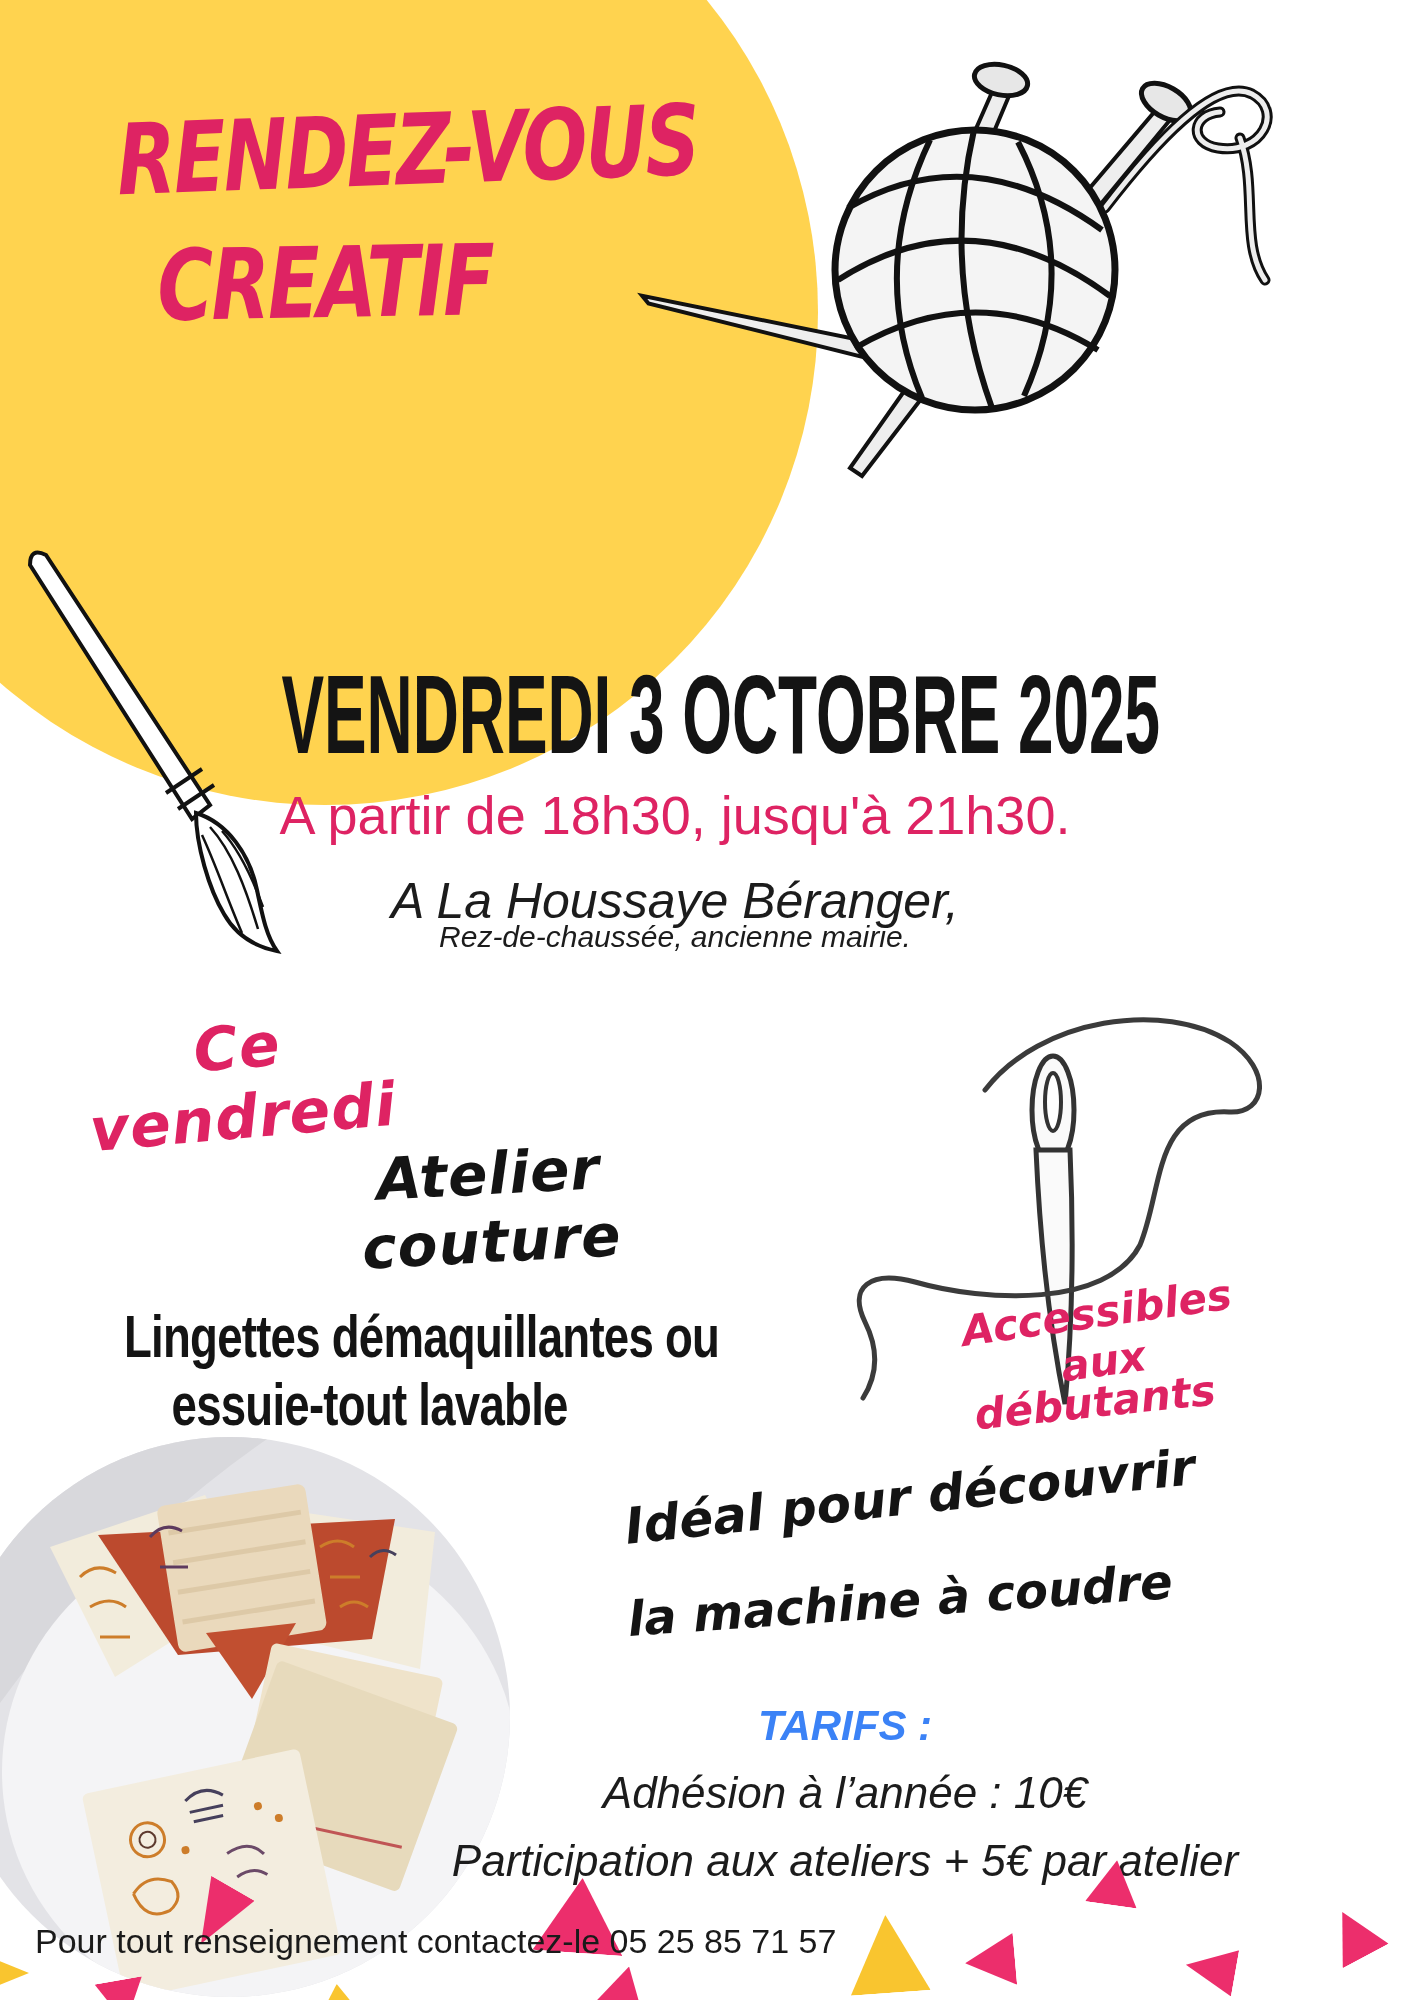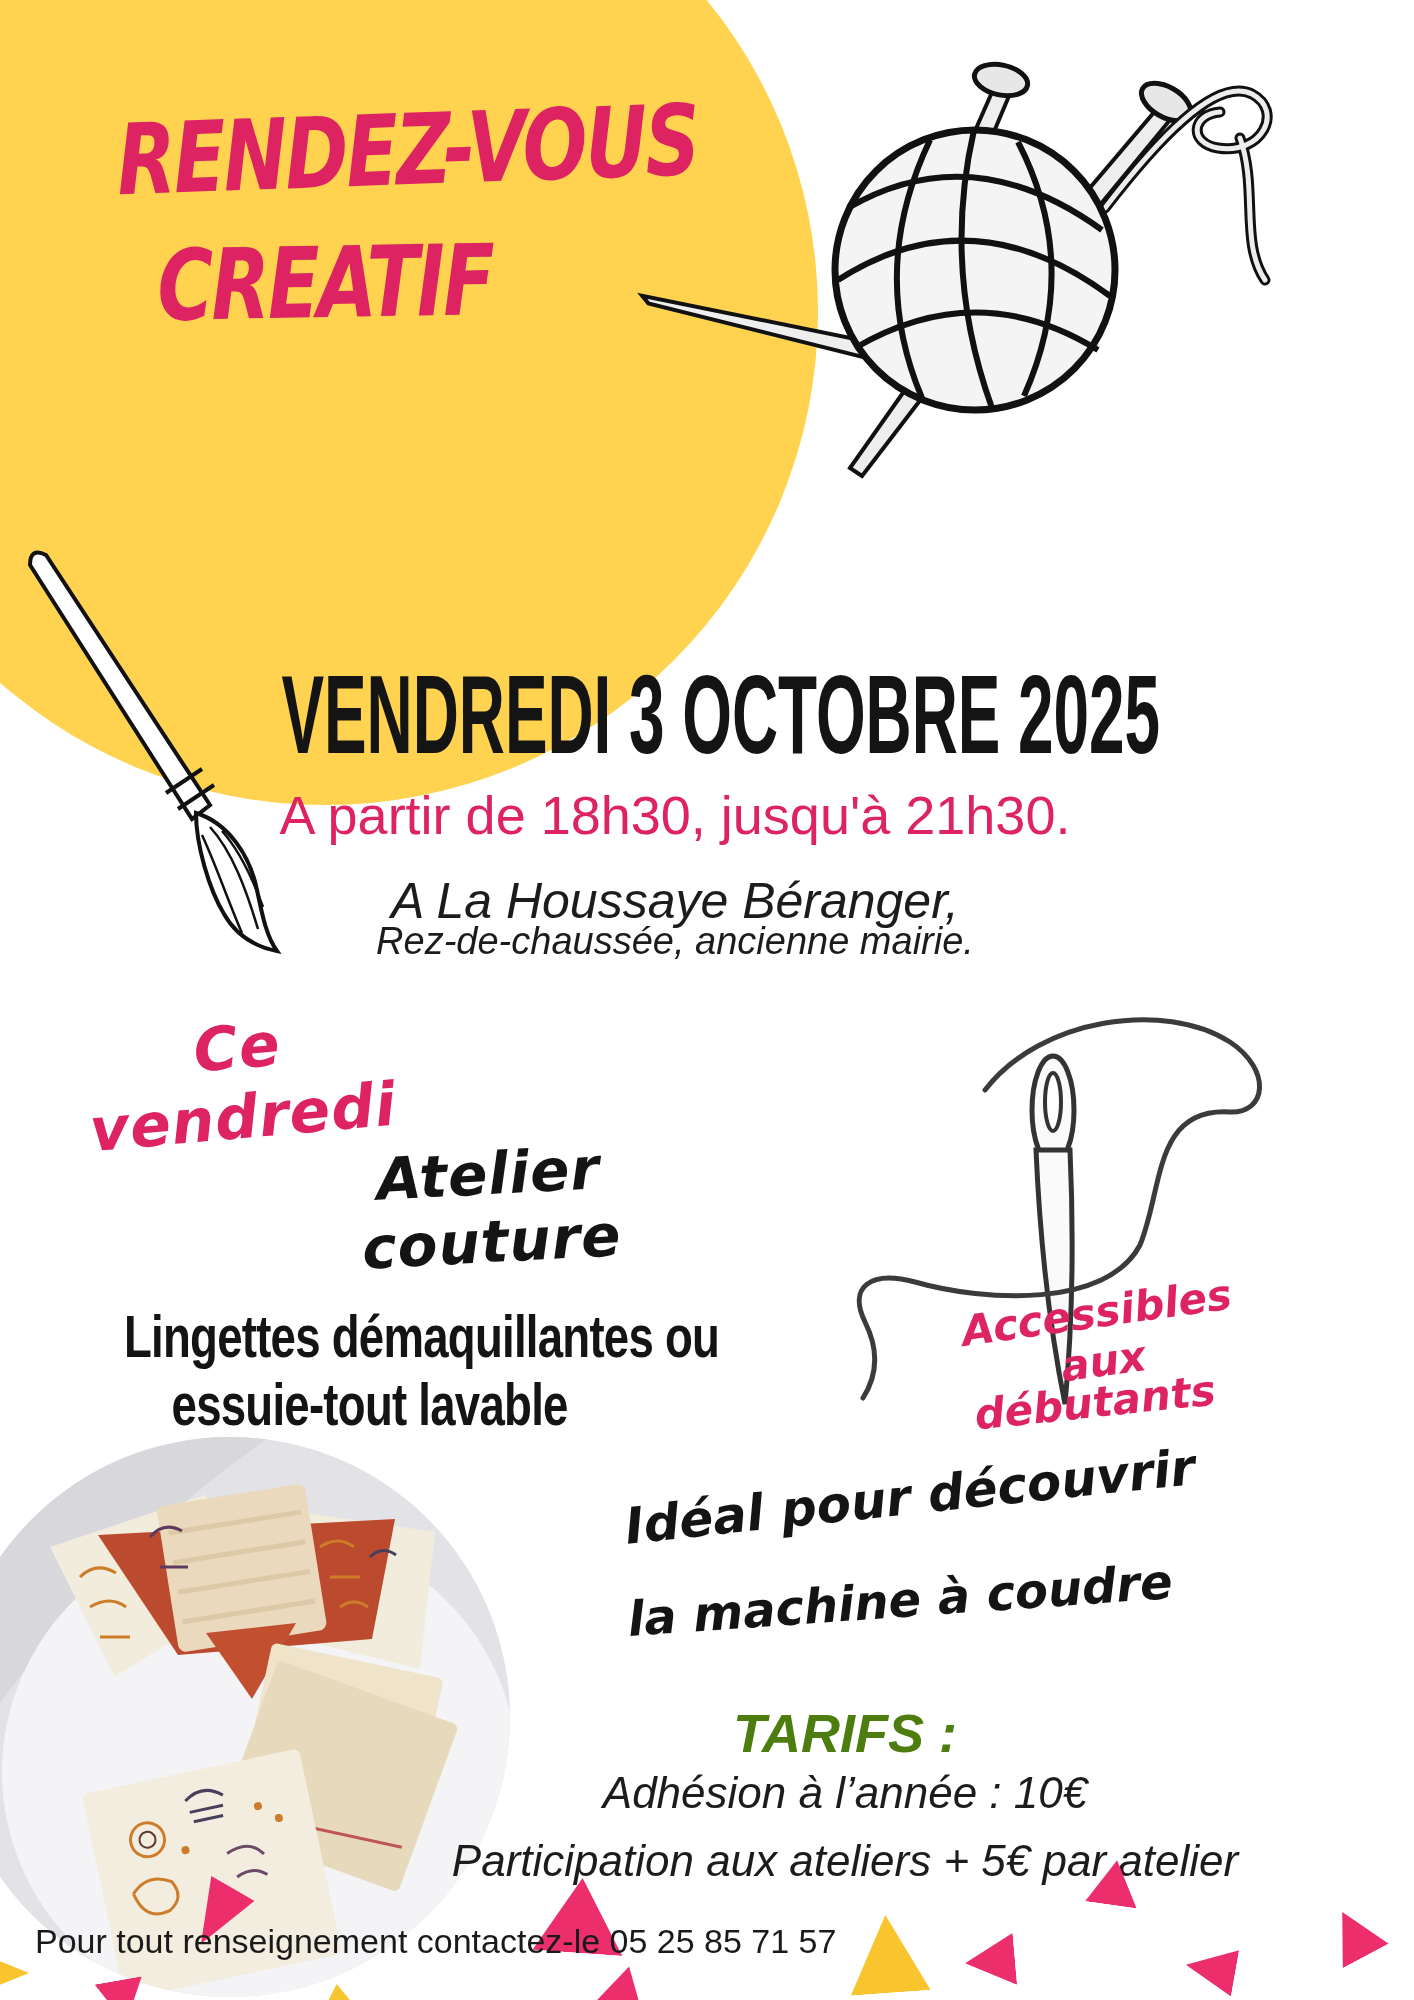--- a/index.html
+++ b/index.html
@@ -64,21 +64,21 @@
   </div>
   <div class="abs center" style="left:35px;top:226px;width:580px;transform:rotate(-1deg);">
     <span class="cond brush pink" style="font-size:98px;transform:scaleX(0.78);letter-spacing:-3px;">CREATIF</span>
   </div>
 
   <div class="abs center" style="left:-50px;top:650px;width:1300px;">
     <span class="cond heavy ink" style="font-size:112px;transform:scaleX(0.57);letter-spacing:0px;">VENDREDI 3 OCTOBRE 2025</span>
   </div>
   <div class="abs center pink" style="left:0px;top:784px;width:1350px;font-size:54px;font-weight:400;">A partir de 18h30, jusqu'à 21h30.</div>
   <div class="abs center thinitalic" style="left:200px;top:872px;width:950px;font-size:50px;">A La Houssaye Béranger,</div>
-  <div class="abs center thinitalic" style="left:200px;top:920px;width:950px;font-size:38px;">Rez-de-chaussée, ancienne mairie.</div>
+  <div class="abs center thinitalic" style="left:200px;top:920px;width:950px;font-size:30px;">Rez-de-chaussée, ancienne mairie.</div>
 
   <svg class="abs" style="left:0px;top:545px;" width="300" height="420" viewBox="0 0 300 420">
     <path d="M 30 20 Q 30 2 46 10 L 210 260 L 192 274 Z" fill="#ffffff" stroke="#111" stroke-width="4"></path>
     <path d="M 166 248 L 202 224" stroke="#111" stroke-width="4" fill="none"></path>
     <path d="M 178 264 L 214 240" stroke="#111" stroke-width="4" fill="none"></path>
     <path d="M 196 268 C 228 278 250 310 257 345 C 263 374 267 392 277 406 C 257 402 237 392 224 369 C 209 344 196 300 196 268 Z" fill="#ffffff" stroke="#111" stroke-width="4"></path>
     <path d="M 210 282 C 232 306 246 344 258 384" stroke="#111" stroke-width="2.5" fill="none"></path>
     <path d="M 202 290 C 216 320 228 356 242 388" stroke="#111" stroke-width="2.5" fill="none"></path>
     <path d="M 222 286 C 240 306 252 332 263 362" stroke="#111" stroke-width="2.5" fill="none"></path>
   </svg>
@@ -161,21 +161,21 @@
     </g>
   </svg>
 
   <div class="abs center" style="left:610px;top:1468px;width:600px;transform:rotate(-6deg);">
     <span class="brush ink" style="font-size:50px;">Idéal pour découvrir</span>
   </div>
   <div class="abs center" style="left:615px;top:1572px;width:570px;transform:rotate(-4deg);">
     <span class="brush ink" style="font-size:48px;">la machine à coudre</span>
   </div>
 
-  <div class="abs center" style="left:545px;top:1702px;width:600px;font-size:54px;font-weight:800;font-style:italic;color:#4d7c0f;">TARIFS :</div>
+  <div class="abs center" style="left:545px;top:1702px;width:600px;font-size:42px;font-weight:800;font-style:italic;color:#3b82f6;">TARIFS :</div>
   <div class="abs center thinitalic" style="left:345px;top:1768px;width:1000px;font-size:44px;">Adhésion à l’année : 10€</div>
   <div class="abs center thinitalic" style="left:245px;top:1836px;width:1200px;font-size:44px;">Participation aux ateliers + 5€ par atelier</div>
 
   <div class="tri p" style="left:535px;top:1878px;width:90px;height:75px;transform:rotate(4deg);"></div>
   <div class="tri y" style="left:848px;top:1915px;width:80px;height:78px;transform:rotate(-4deg);"></div>
   <div class="tri p" style="left:1088px;top:1860px;width:52px;height:45px;transform:rotate(8deg);"></div>
   <div class="tri p" style="left:964px;top:1936px;width:52px;height:50px;transform:rotate(-95deg);"></div>
   <div class="tri p" style="left:1187px;top:1944px;width:47px;height:50px;transform:rotate(-80deg);"></div>
   <div class="tri p" style="left:1328px;top:1909px;width:52px;height:50px;transform:rotate(-28deg);"></div>
   <div class="tri p" style="left:192px;top:1884px;width:50px;height:64px;transform:rotate(-150deg);"></div>

